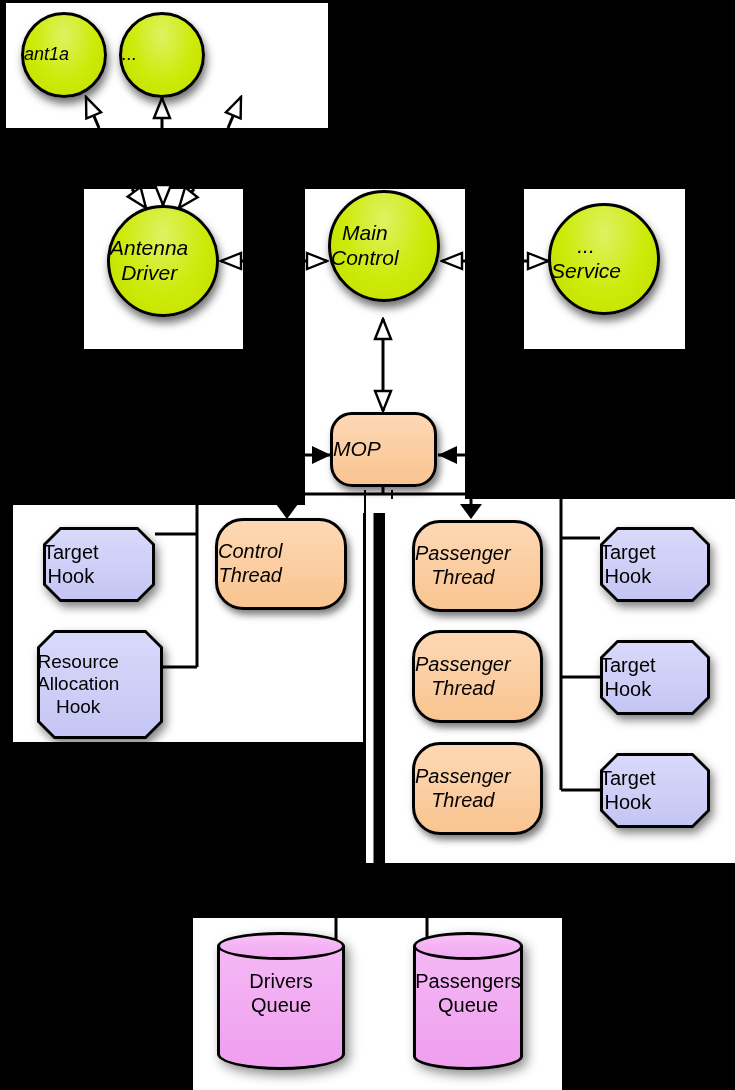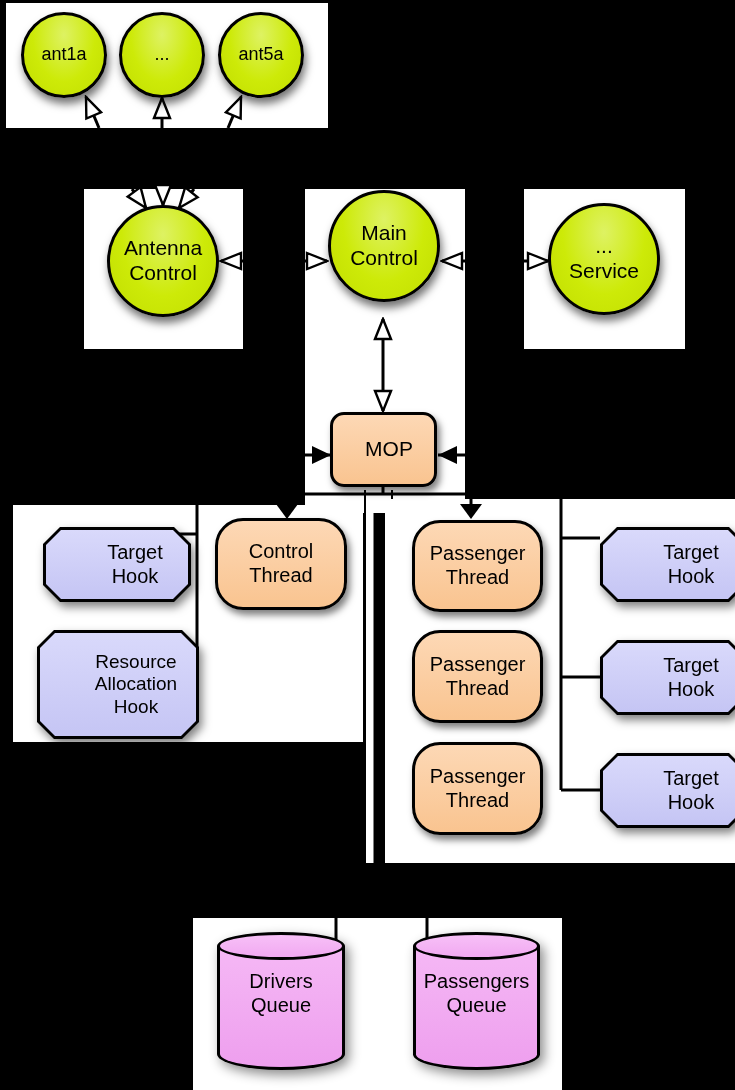--- a/index.html
+++ b/index.html
@@ -2,35 +2,35 @@
 <html><head>
 <meta charset="utf-8">
 <style>
   html,body{margin:0;padding:0;background:#000;}
   #stage{
     position:relative;width:735px;height:1090px;background:#000;overflow:hidden;
     font-family:"Liberation Sans",sans-serif;color:#000;
   }
   .panel{position:absolute;background:#fff;z-index:1;}
   #connectors{position:absolute;left:0;top:0;z-index:2;}
-  .node{position:absolute;z-index:3;display:flex;align-items:center;justify-content:center;box-sizing:border-box;}
+  .node{position:absolute;z-index:3;display:flex;align-items:center;box-sizing:border-box;font-style:italic;}
   .label{white-space:pre-line;text-align:center;line-height:1.18;color:#000;}
   .circle{
     border-radius:50%;border:3px solid #000;
     background:radial-gradient(ellipse at 50% 25%, #def263 0%, #cdea08 55%, #c1dd00 100%);
     box-shadow:2px 6px 9px rgba(0,0,0,.55);
   }
   .orange{
     border:3px solid #000;
     background:linear-gradient(180deg,#fdd8b5 0%,#f9c490 100%);
     box-shadow:3px 5px 7px rgba(0,0,0,.5);
   }
   .roundbox{border-radius:28px;}
-  .mopbox{border-radius:14px;padding-left:11px;}
-  .oct{position:absolute;z-index:3;filter:drop-shadow(3px 5px 5px rgba(0,0,0,.5));display:flex;align-items:center;justify-content:center;padding-left:36px;}
+  .mopbox{border-radius:22px;}
+  .oct{position:absolute;z-index:3;filter:drop-shadow(3px 5px 5px rgba(0,0,0,.5));display:flex;align-items:center;justify-content:flex-start;}
   .oct .oct-border{position:absolute;inset:0;background:#000;
     clip-path:polygon(17px 0%,calc(100% - 17px) 0%,100% 17px,100% calc(100% - 17px),calc(100% - 17px) 100%,17px 100%,0% calc(100% - 17px),0% 17px);}
   .oct .oct-fill{position:absolute;inset:3px;background:linear-gradient(180deg,#d9d9fb,#c5c5f4);
     clip-path:polygon(15px 0%,calc(100% - 15px) 0%,100% 15px,100% calc(100% - 15px),calc(100% - 15px) 100%,15px 100%,0% calc(100% - 15px),0% 15px);}
   .oct .label{position:relative;z-index:2;}
   .channel{border-left:2.5px solid #000;border-right:2.5px solid #000;box-sizing:border-box;}
   .cyl{position:absolute;z-index:3;filter:drop-shadow(4px 5px 6px rgba(0,0,0,.45));}
   .cyl .cyl-top{position:absolute;top:0;left:0;right:0;height:28px;border-radius:50%;
     background:linear-gradient(180deg,#f7c0f7,#f1a9f1);border:3px solid #000;box-sizing:border-box;z-index:2;}
   .cyl .cyl-body{position:absolute;top:14px;left:0;right:0;bottom:0;
@@ -105,27 +105,24 @@
     <polygon points="460,504 482,504 471,519" fill="#000"></polygon>
     <rect x="373.5" y="513" width="11.5" height="350" fill="#000"></rect>
   </svg>
 
   <div class="node circle" style="left:21px;top:12px;width:86px;height:86px">
     <span class="label fs18">ant1a</span>
   </div>
   <div class="node circle" style="left:119px;top:12px;width:86px;height:86px">
     <span class="label fs18">...</span>
   </div>
-  <div class="node circle" style="left:218px;top:12px;width:86px;height:86px">
-    <span class="label fs18">ant5a</span>
-  </div>
 
   <div class="node circle" style="left:107px;top:205px;width:112px;height:112px">
     <span class="label fs21">Antenna
-Control</span>
+Driver</span>
   </div>
   <div class="node circle" style="left:328px;top:190px;width:112px;height:112px">
     <span class="label fs21">Main
 Control</span>
   </div>
   <div class="node circle" style="left:548px;top:203px;width:112px;height:112px">
     <span class="label fs21">...
 Service</span>
   </div>
 
@@ -182,20 +179,20 @@
     <span class="label fs20">Target
 Hook</span>
   </div>
 
   <div class="cyl" style="left:217px;top:932px;width:128px;height:138px">
     <div class="cyl-body"></div>
     <div class="cyl-top"></div>
     <span class="label fs20">Drivers
 Queue</span>
   </div>
-  <div class="cyl" style="left:413px;top:932px;width:127px;height:138px">
+  <div class="cyl" style="left:413px;top:932px;width:110px;height:138px">
     <div class="cyl-body"></div>
     <div class="cyl-top"></div>
     <span class="label fs20">Passengers
 Queue</span>
   </div>
 
 </div>
 
 </body></html>

